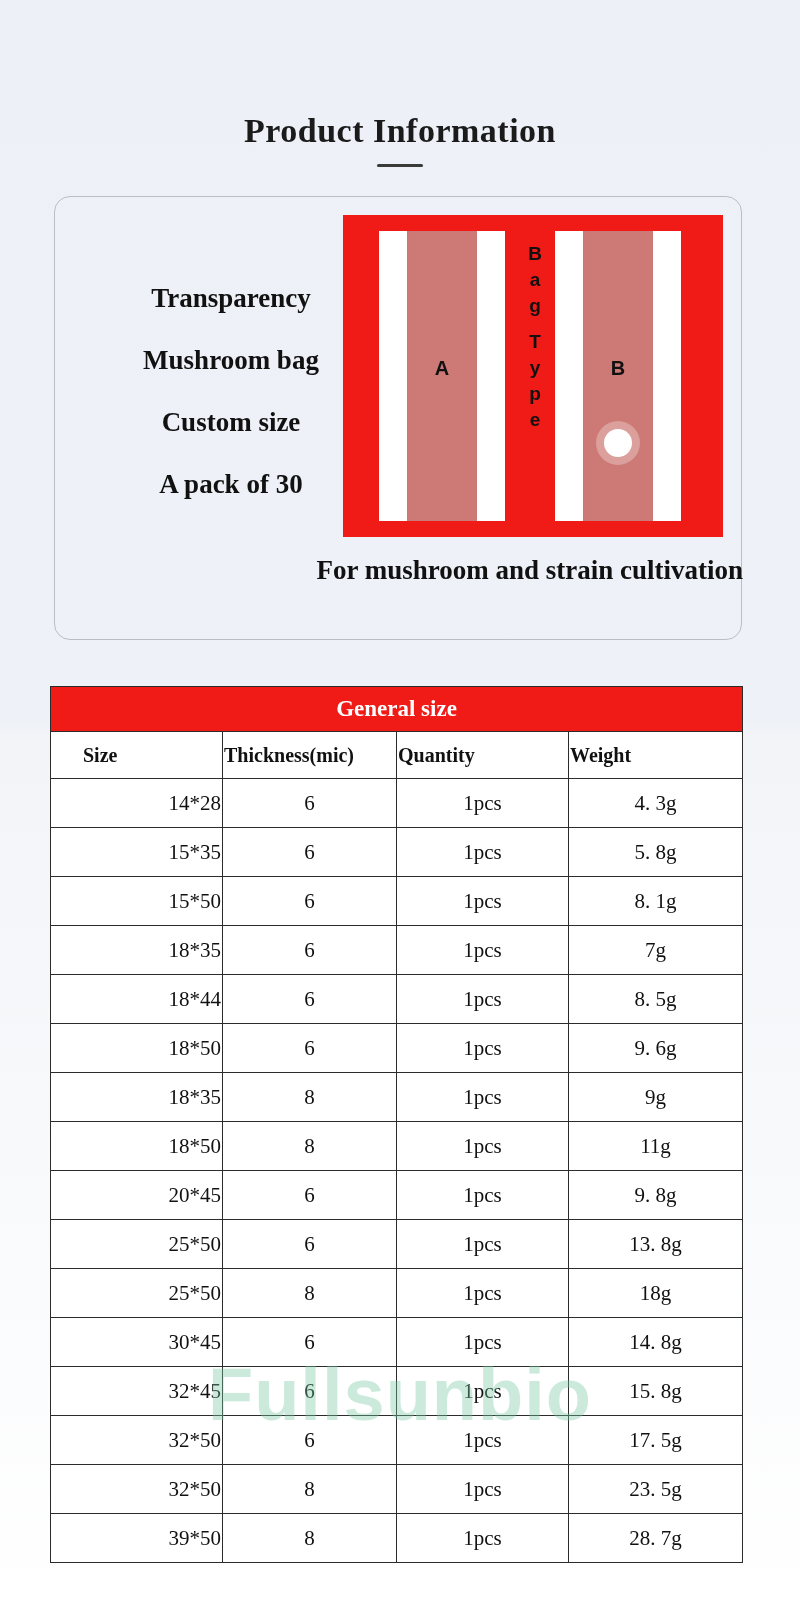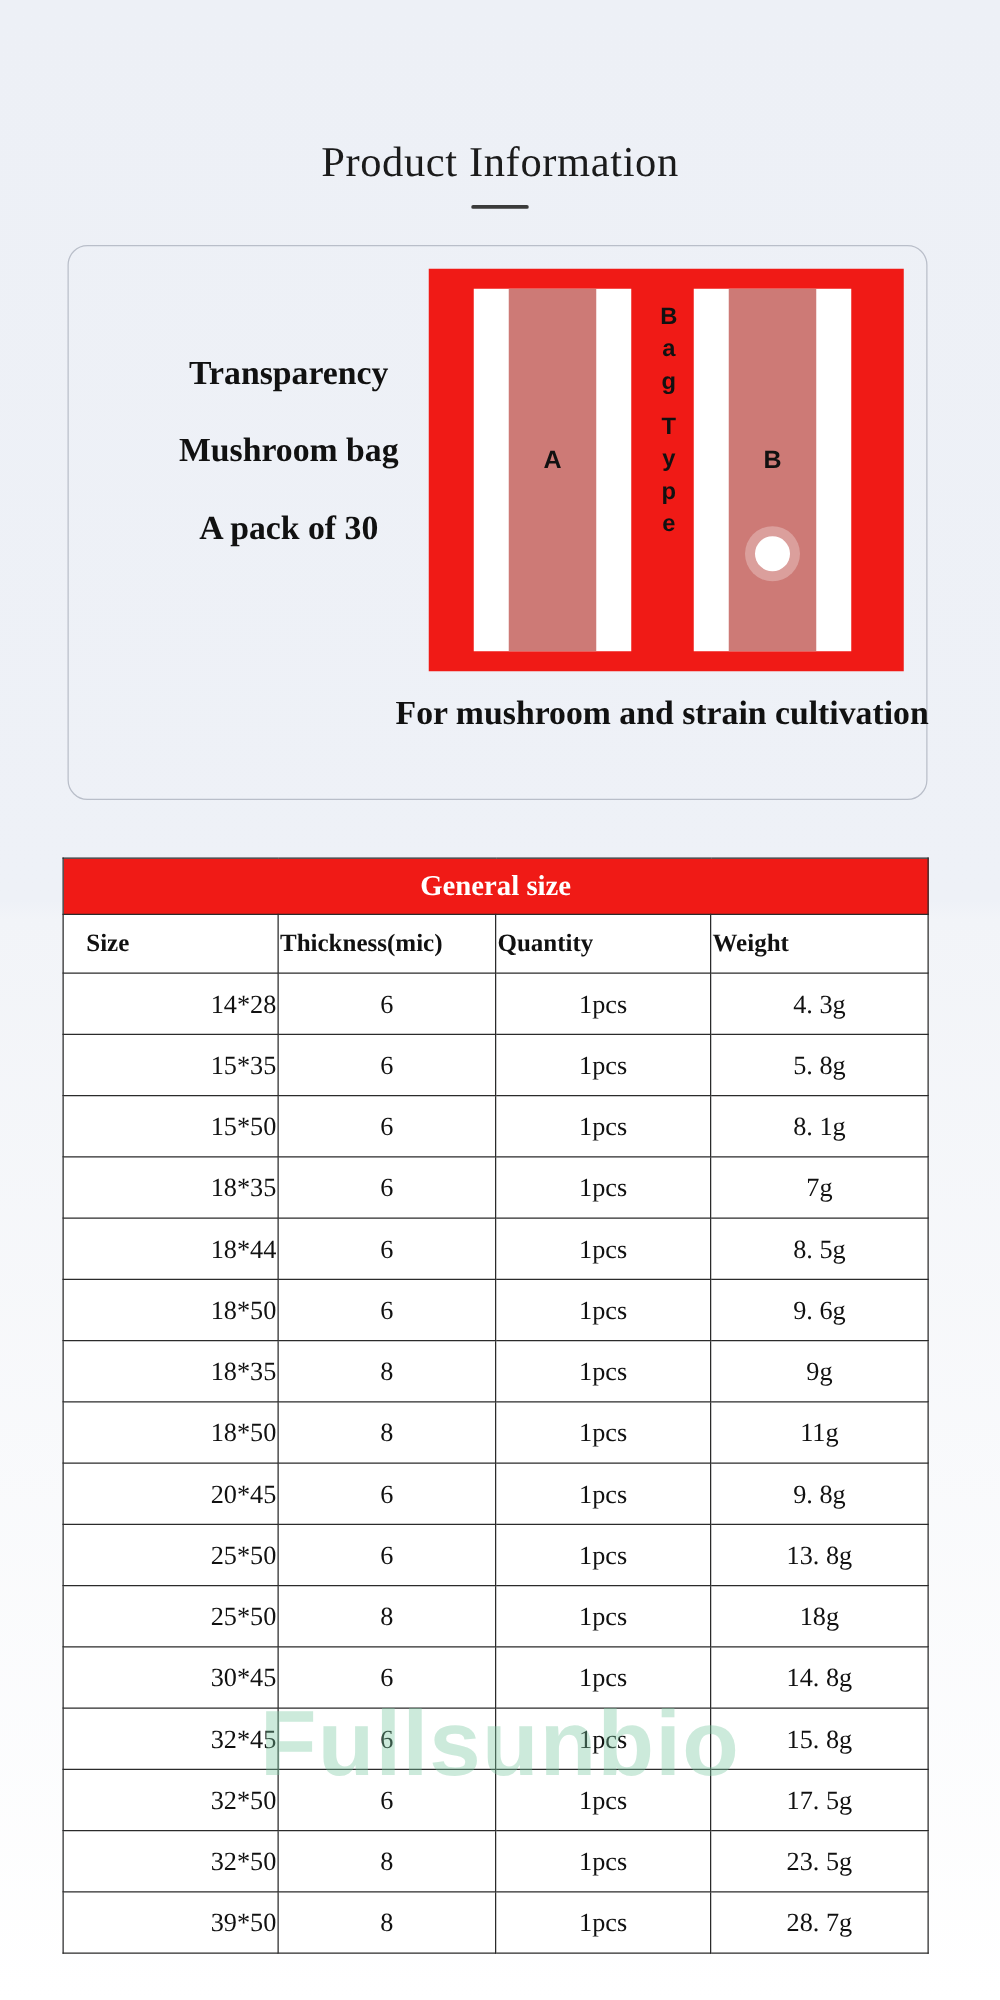--- a/index.html
+++ b/index.html
@@ -17,21 +17,21 @@
   .page {
     position: relative;
     width: 800px;
     height: 1600px;
     background: linear-gradient(180deg, #edf0f6 0%, #eef1f7 45%, #f2f4f8 46%, #ffffff 100%);
   }
   
   .title {
     text-align: center;
     font-family: "Liberation Serif", serif;
-    font-weight: normal;
+    font-weight: bold;
     font-size: 34px;
     color: #1b1b1b;
     padding-top: 112px;
     letter-spacing: 0.5px;
   }
   .title-underline {
     width: 46px;
     height: 3px;
     background: #3a3a3a;
     margin: 14px auto 0 auto;
@@ -164,21 +164,21 @@
   }
   .col-head {
     font-size: 20px;
     font-weight: bold;
     text-align: left;
     height: 44px;
     background: #ffffff;
   }
   .col-head.size-head {
     text-align: left;
-    padding-left: 18px;
+    padding-left: 32px;
   }
   td.cell {
     height: 46px;
     font-size: 21px;
     text-align: center;
     background: #ffffff;
   }
   td.cell.size-cell {
     text-align: right;
     padding-left: 14px;
@@ -209,20 +209,21 @@
 <div class="page">
 
   <div class="title">Product Information</div>
   <div class="title-underline"></div>
 
   <div class="info-card">
 
     <div class="info-text">
       <div>Transparency</div>
       <div>Mushroom bag</div>
+      <div>Custom size</div>
       <div>A pack of 30</div>
     </div>
 
     <div class="info-bottom">For mushroom and strain cultivation</div>
 
     <div class="bag-illustration">
       <div class="bag bag-a">
         <div class="bag-inner">
           <div class="bag-label">A</div>
         </div>

